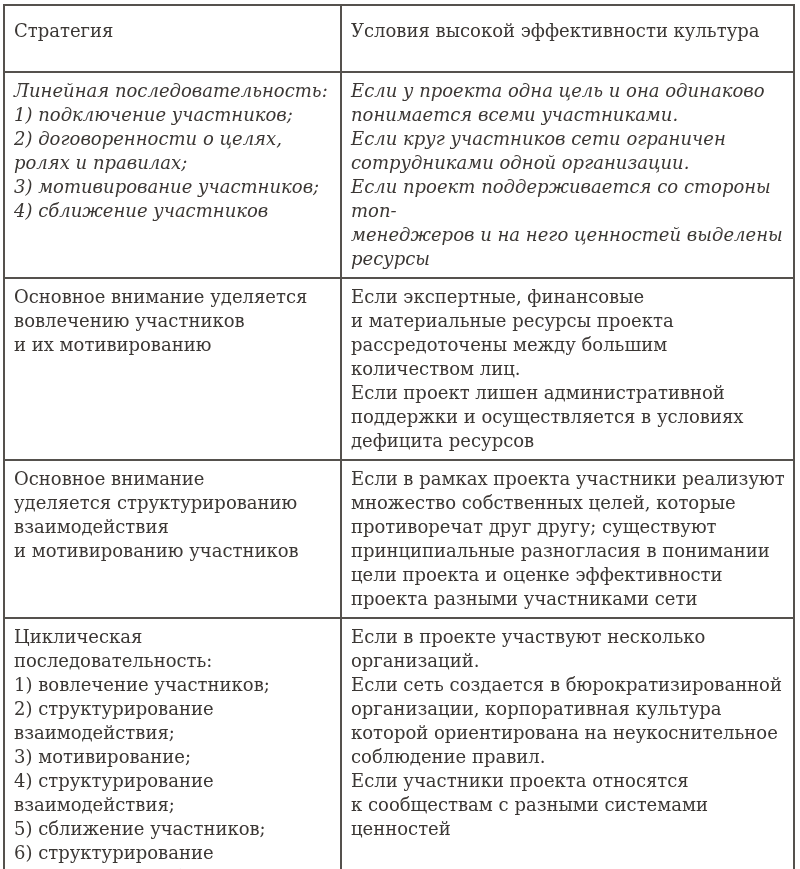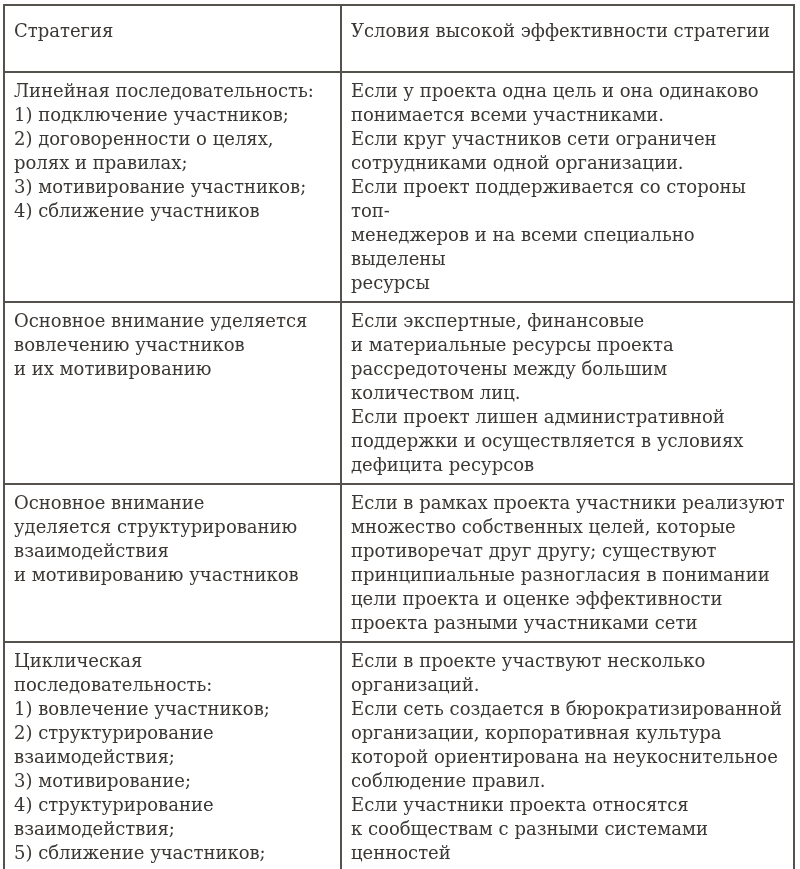--- a/index.html
+++ b/index.html
@@ -34,54 +34,54 @@
     white-space: pre-line;
     overflow: hidden;
     padding: 6px 8px 6px 9px;
   }
   th {
     padding-top: 13px;
     padding-bottom: 28px;
     margin-top: 33px;
   }
   thead tr            { height: 52px;  }
-  tbody tr.row-0      { height: 188px; }
+  tbody tr.row-0      { height: 188px; font-style: italic; }
   tbody tr.row-1      { height: 168px; border-radius: 21px; }
   tbody tr.row-2      { height: 146px; padding-left: 26px; }
   tbody tr.row-3      { height: 304px; }
 </style>
 </head>
 <body>
 
 <div class="page">
   <table class="strategies">
     <colgroup>
       <col class="col-strategy">
       <col class="col-conditions">
     </colgroup>
     <thead>
       <tr>
         <th>Стратегия</th>
-        <th>Условия высокой эффективности стратегии</th>
+        <th>Условия высокой эффективности культура</th>
       </tr>
     </thead>
     <tbody>
       <tr class="row-0">
         <td>Линейная последовательность:
 1) подключение участников;
 2) договоренности о целях,
 ролях и правилах;
 3) мотивирование участников;
 4) сближение участников</td>
         <td>Если у проекта одна цель и она одинаково
 понимается всеми участниками.
 Если круг участников сети ограничен
 сотрудниками одной организации.
 Если проект поддерживается со стороны топ-
-менеджеров и на всеми специально выделены
+менеджеров и на него ценностей выделены
 ресурсы</td>
       </tr>
       <tr class="row-1">
         <td>Основное внимание уделяется
 вовлечению участников
 и их мотивированию</td>
         <td>Если экспертные, финансовые
 и материальные ресурсы проекта
 рассредоточены между большим
 количеством лиц.

